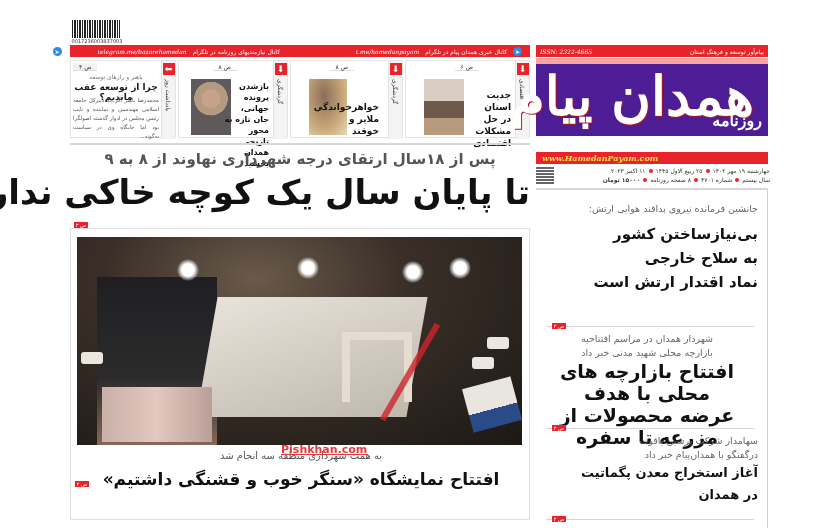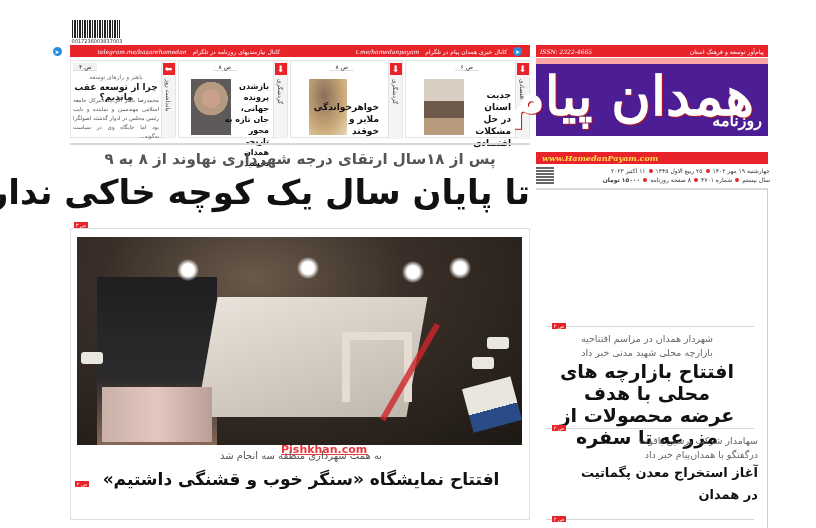--- a/index.html
+++ b/index.html
@@ -182,20 +182,28 @@
     <div class="car" style="left:410px; top:100px;"></div>
     <div class="car" style="left:395px; top:120px;"></div>
   </div>
   <div class="watermark">Pishkhan.com</div>
   <div class="caption-kicker">به همت شهرداری منطقه سه انجام شد</div>
   <div class="caption-head">افتتاح نمایشگاه «سنگر خوب و قشنگی داشتیم»</div>
   <div class="pageref" style="position:absolute; left:4px; top:252px;">ص ۴</div>
 </div>
 
 <div class="abs rcol">
+  <div class="rstory" style="top:12px;">
+    <div class="rkicker">جانشین فرمانده نیروی پدافند هوایی ارتش:</div>
+    <div class="rhead" style="margin-top:6px;">
+      <div>بی‌نیازساختن کشور</div>
+      <div>به سلاح خارجی</div>
+      <div>نماد اقتدار ارتش است</div>
+    </div>
+  </div>
   <div class="rule-with-ref" style="top:136px;">
     <div class="pageref">ص ۲</div>
   </div>
 
   <div class="rstory" style="top:142px; text-align:center;">
     <div class="rkicker">
       <div>شهردار همدان در مراسم افتتاحیه</div>
       <div>بازارچه محلی شهید مدنی خبر داد</div>
     </div>
     <div class="rhead" style="font-size:19px; line-height:22px;">

